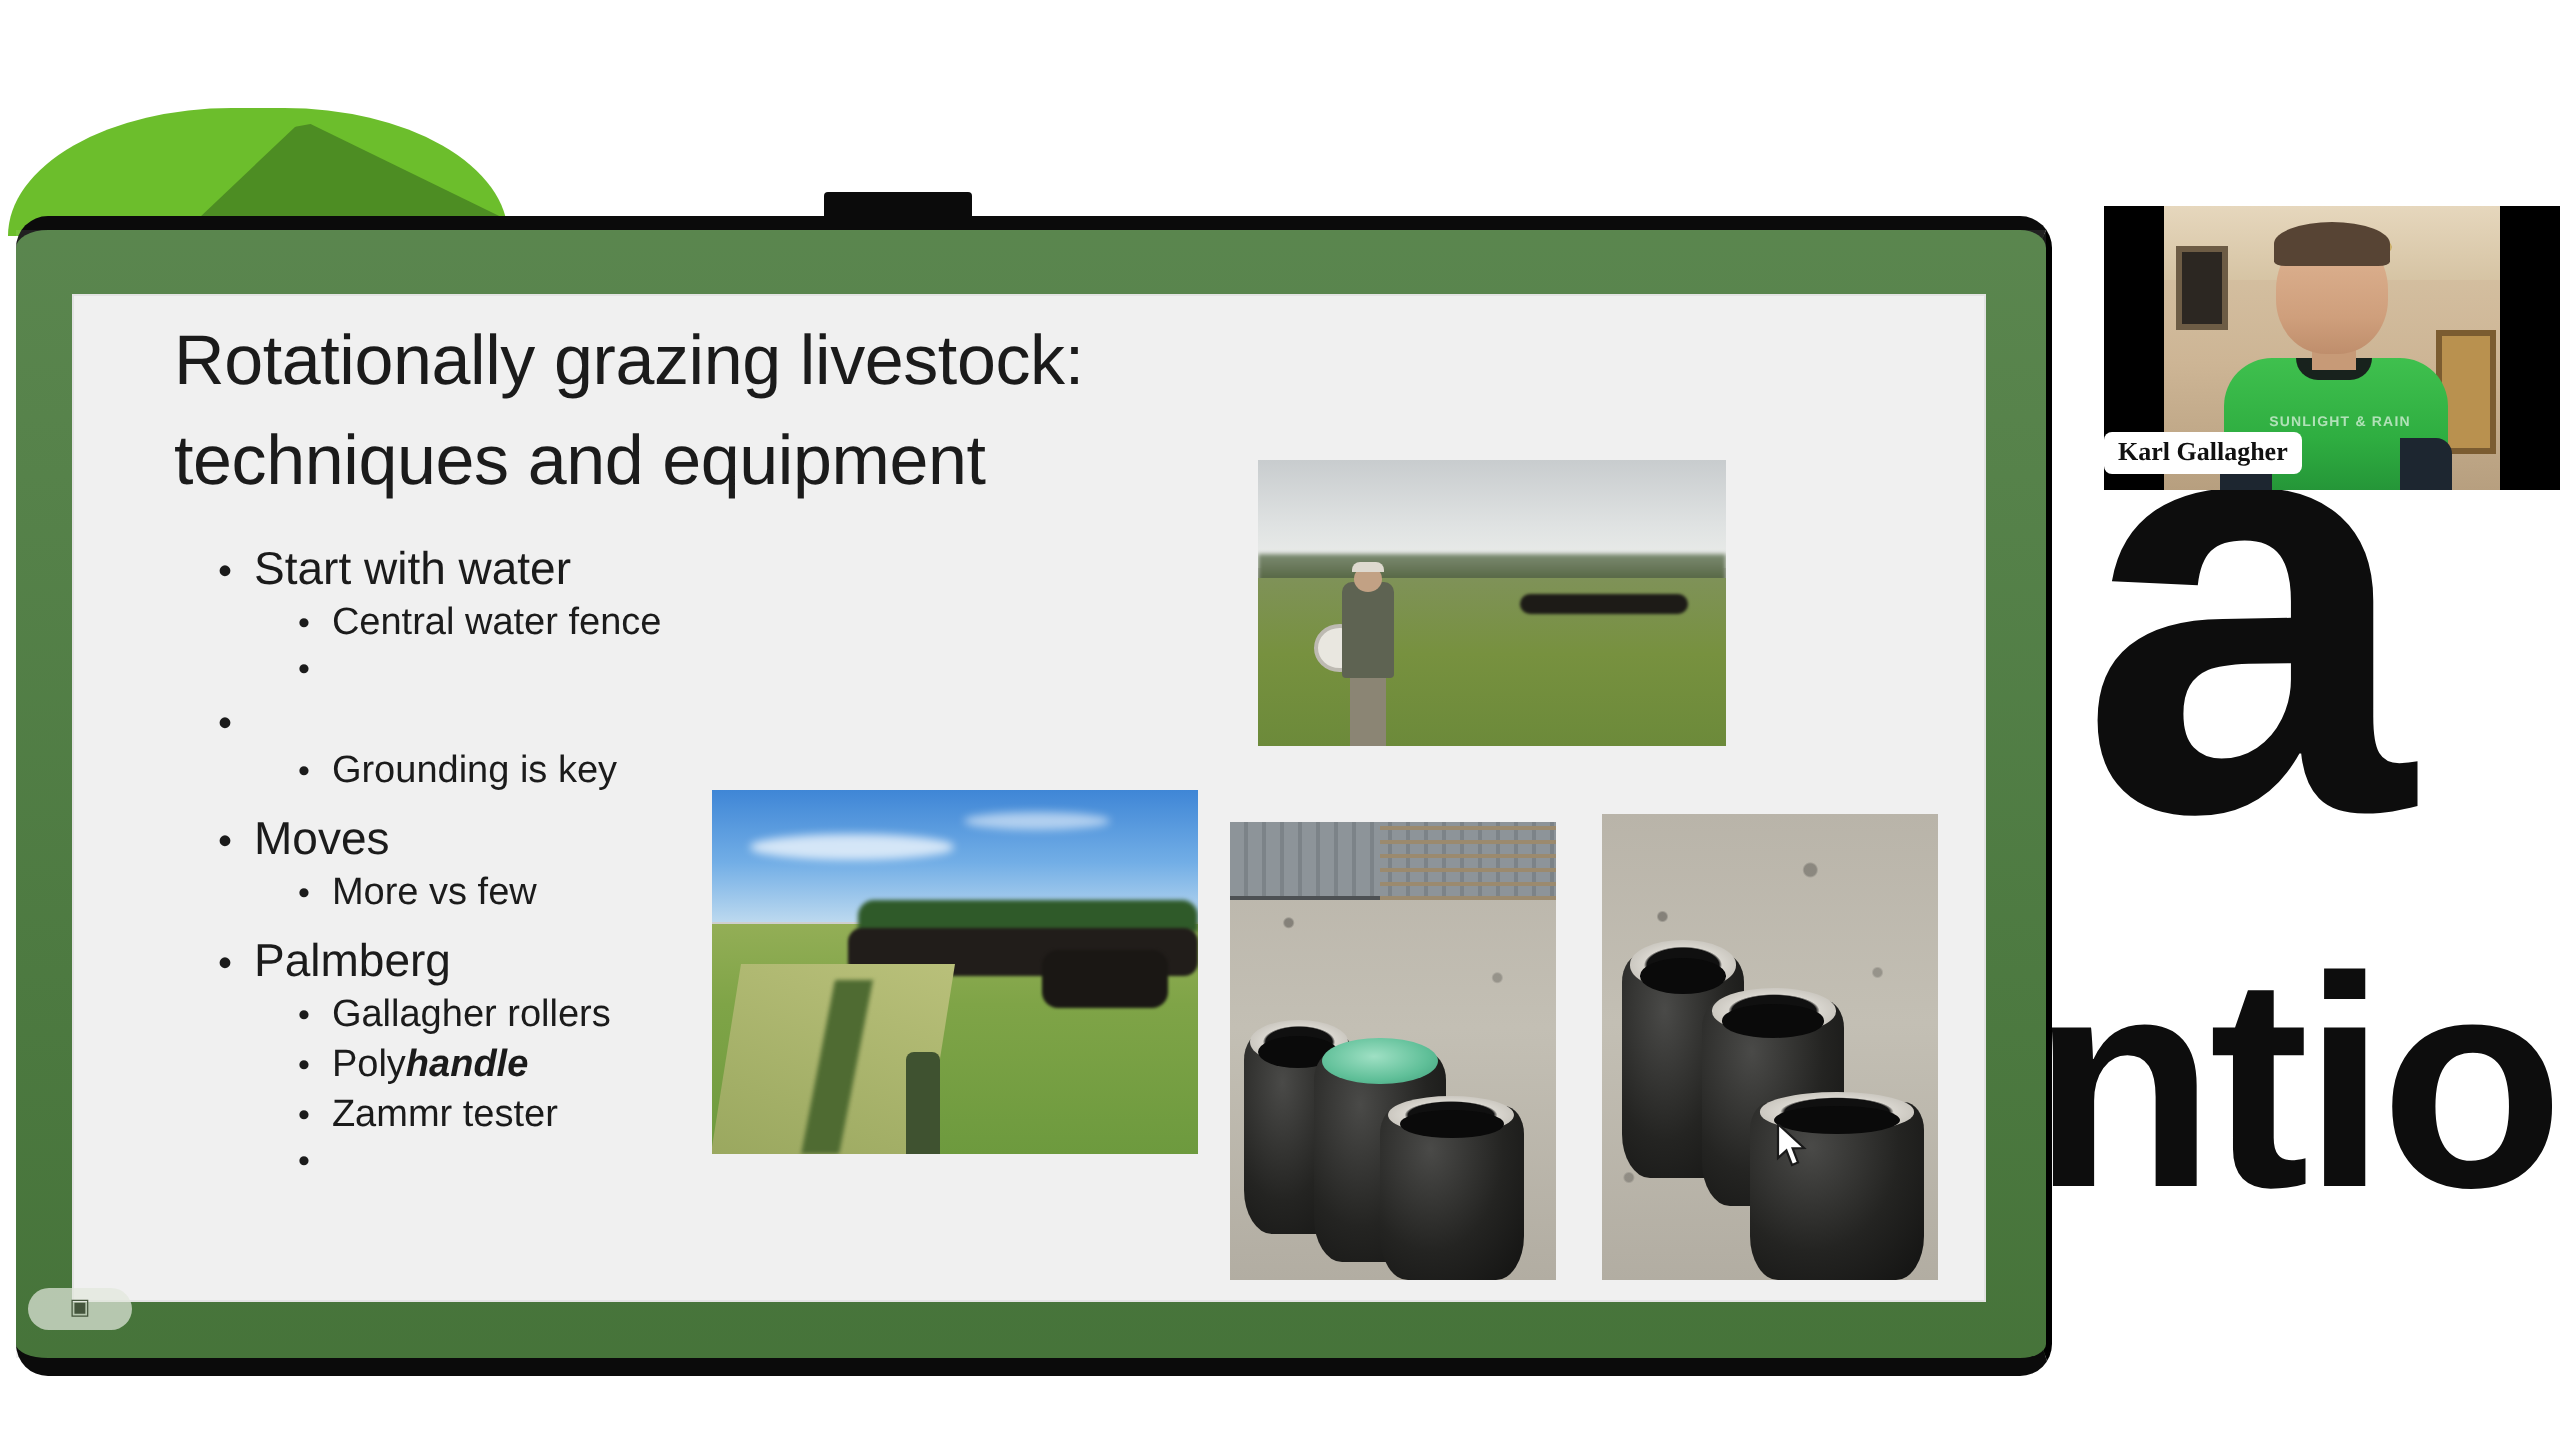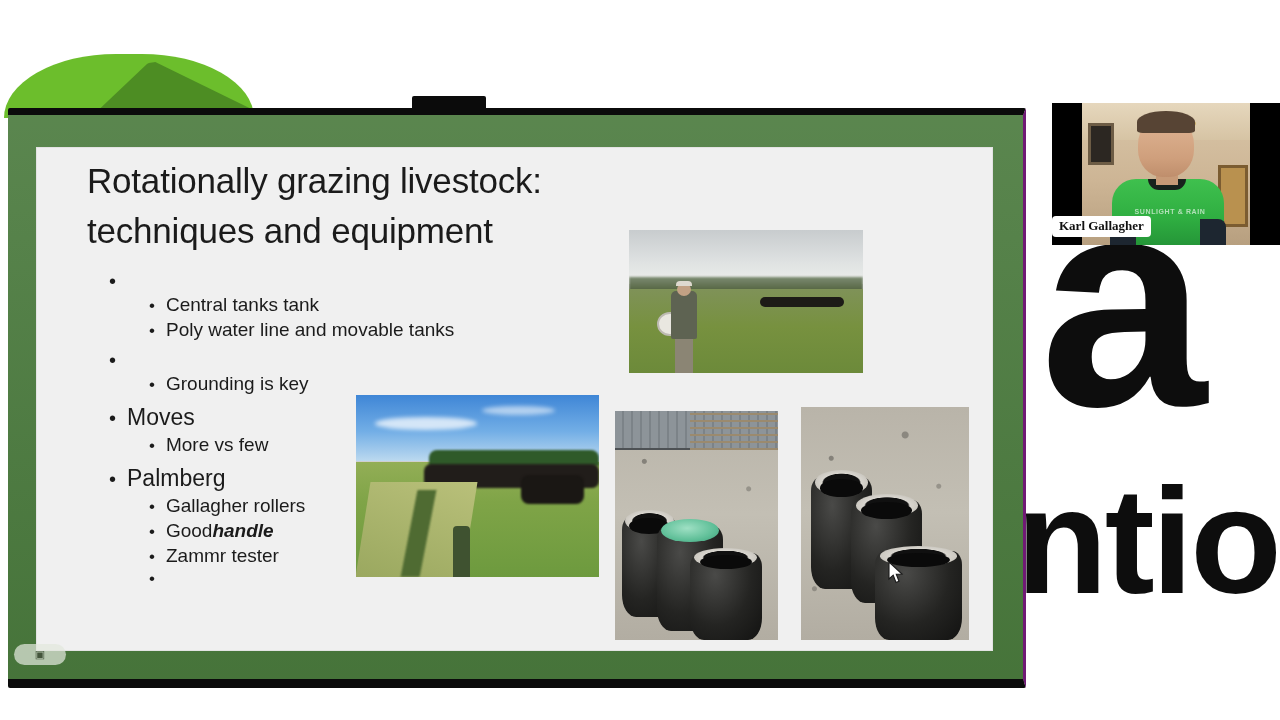--- a/index.html
+++ b/index.html
@@ -53,22 +53,22 @@
   }
 
   
   #share-window {
     position: absolute;
     left: 8px;  top: 108px;
     width: 1018px; height: 580px;
     background: #4a7a3d;
     border-top: 7px solid #0b0b0b;
     border-bottom: 9px solid #0b0b0b;
-    border-right: 3px solid #701a75;
-    border-radius: 2px;
+    border-right: 3px solid #000000;
+    border-radius: 16px;
   }
   #share-window:before {   
     content: "";
     position: absolute; inset: 0;
     background: linear-gradient(180deg, rgba(255,255,255,.09), rgba(0,0,0,.05));
     pointer-events: none;
   }
 
   #share-tab {
     position: absolute;
@@ -389,28 +389,28 @@
 
   <div id="share-window">
 
     <div id="slide">
 
       <div id="slide-title">Rotationally grazing livestock: techniques and equipment</div>
 
       <div id="bullets">
           <div class="b1">
             <span class="dot">•</span>
-          </div>
-          <div class="b2">
-            <span class="dot">•</span>
-            <span>Central tanks tank</span>
-          </div>
-          <div class="b2">
-            <span class="dot">•</span>
-            <span>Poly water line and movable tanks</span>
+            <span>Start with water</span>
+          </div>
+          <div class="b2">
+            <span class="dot">•</span>
+            <span>Central water fence</span>
+          </div>
+          <div class="b2">
+            <span class="dot">•</span>
           </div>
           <div class="b1">
             <span class="dot">•</span>
           </div>
           <div class="b2">
             <span class="dot">•</span>
             <span>Grounding is key</span>
           </div>
           <div class="b1">
             <span class="dot">•</span>
@@ -423,21 +423,21 @@
           <div class="b1">
             <span class="dot">•</span>
             <span>Palmberg</span>
           </div>
           <div class="b2">
             <span class="dot">•</span>
             <span>Gallagher rollers</span>
           </div>
           <div class="b2">
             <span class="dot">•</span>
-            <span>Good </span>
+            <span>Poly </span>
             <span class="b-em">handle</span>
           </div>
           <div class="b2">
             <span class="dot">•</span>
             <span>Zammr tester</span>
           </div>
           <div class="b2">
             <span class="dot">•</span>
           </div>
         </div>

